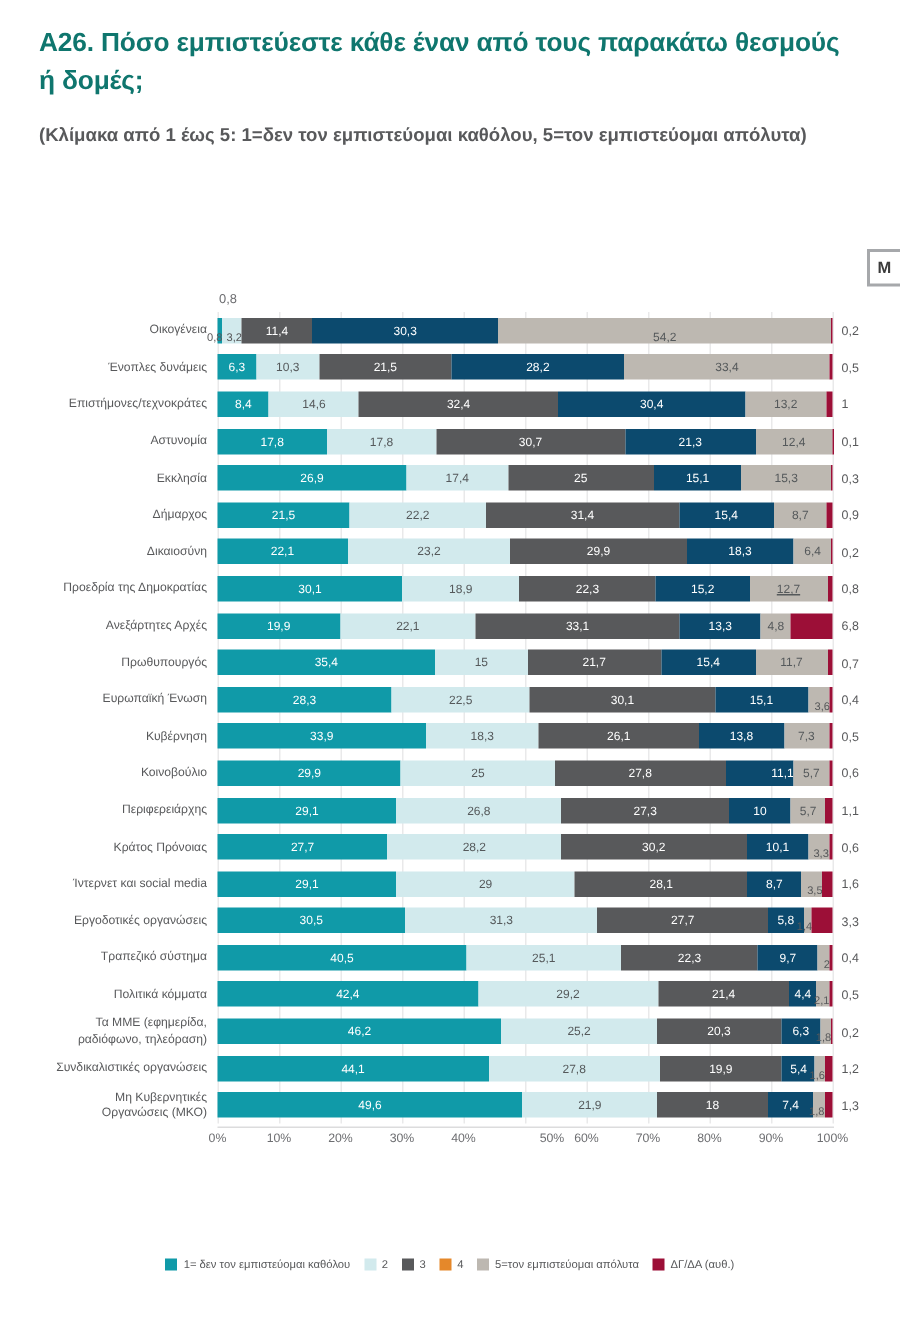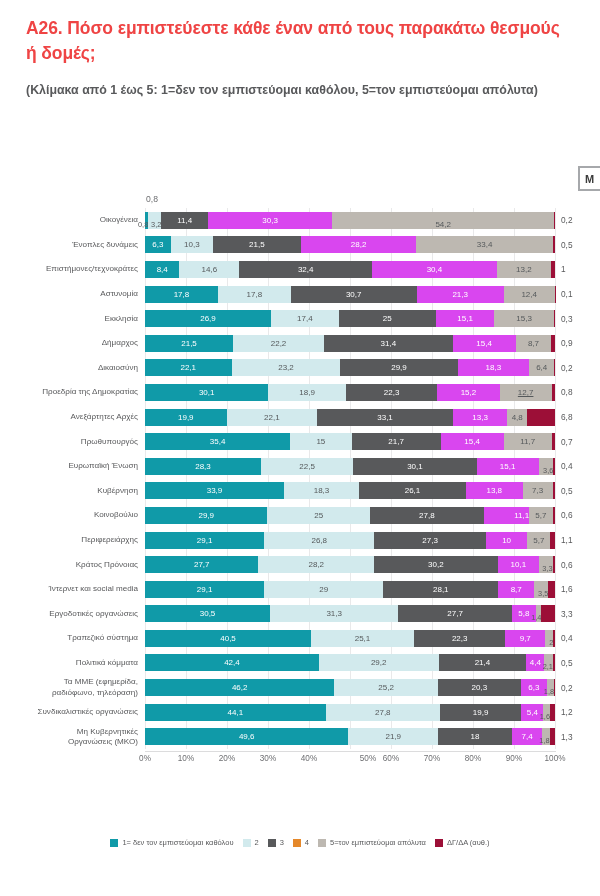--- a/index.html
+++ b/index.html
@@ -12,21 +12,21 @@
     color: #4a4a4a;
     overflow: hidden;
     position: relative;
   }
 
   
   .header { padding: 16px 26px 0 26px; }
   .q-title {
     font-size: 17.5px;
     font-weight: bold;
-    color: #ef4444;
+    color: #0f766e;
     line-height: 1.40;
     letter-spacing: -0.1px;
     margin: 0 0 16px 0;
     max-width: 540px;
   }
   .q-sub {
     font-size: 12.4px;
     font-weight: bold;
     color: #58595b;
     line-height: 1.52;
@@ -94,21 +94,21 @@
     justify-content: center;
     font-size: 8.0px;
     overflow: visible;
     position: relative;
     white-space: nowrap;
   }
   .seg .v { pointer-events:none; }
   .seg.s1 { background: #109aa8; color: #ffffff; }
   .seg.s2 { background: #d2eaed; color: #55595b; }
   .seg.s3 { background: #58595b; color: #ffffff; }
-  .seg.s4 { background: #d946ef; color: #ffffff; }
+  .seg.s4 { background: #0c4a6e; color: #ffffff; }
   .seg.s5 { background: #bdb8b1; color: #55595b; }
   .seg.s6 { background: #9c0f37; color: #ffffff; }
 
   
   .seg .v.below {
     position: absolute;
     top: 8px;
     right: 0px;
     color: #58595b;
     font-size: 7.4px;

